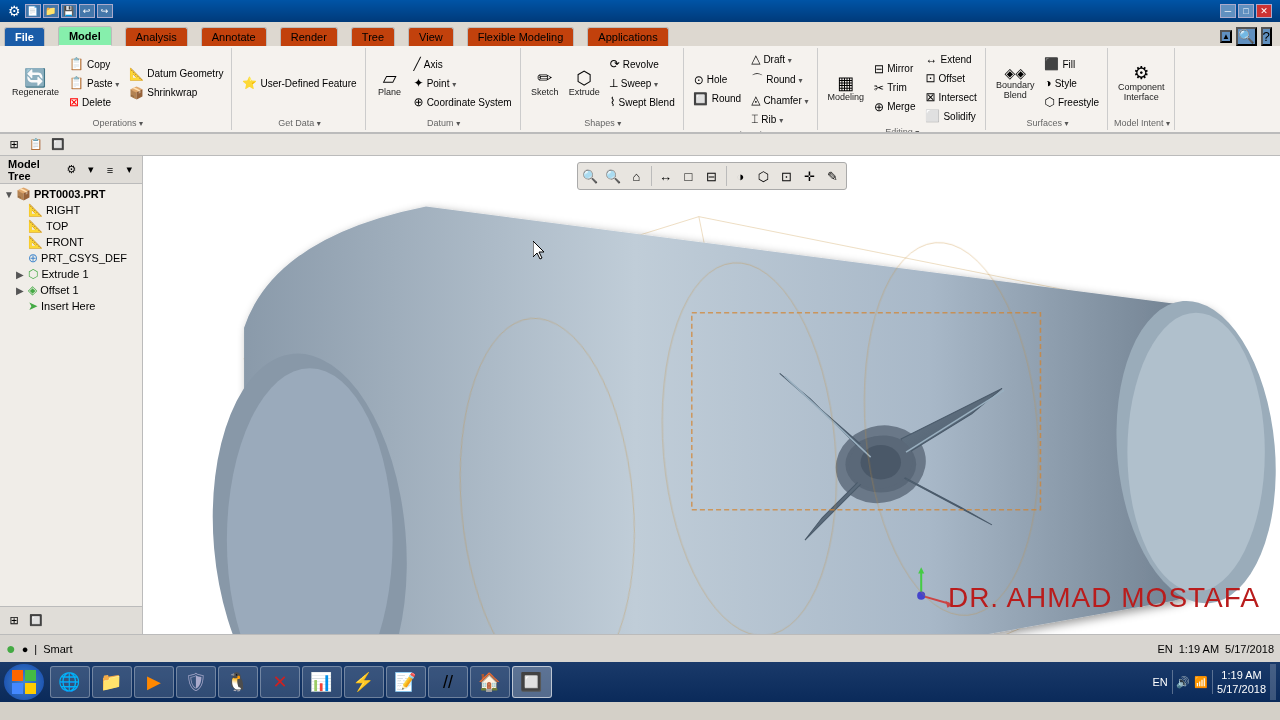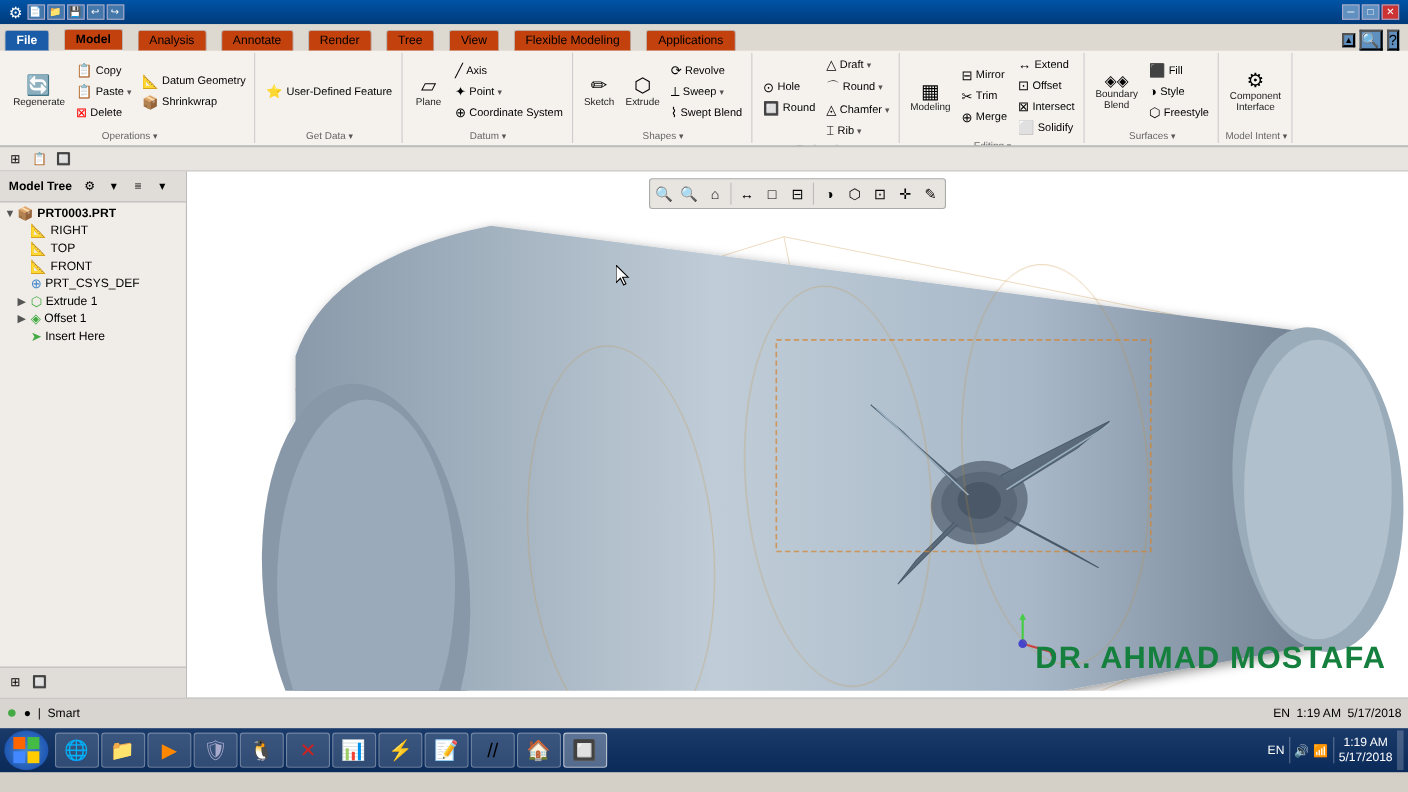--- a/index.html
+++ b/index.html
@@ -38,21 +38,21 @@
       font-size: 11px;
       cursor: pointer;
       border-top: 1px solid #bbb;
       border-left: 1px solid #bbb;
       border-right: 1px solid #bbb;
       background: #c2410c;
       margin-right: 1px;
       border-radius: 3px 3px 0 0;
     }
     .ribbon-tab.active {
-      background: #c2410c;
+      background: #86efac;
       font-weight: bold;
       border-bottom: 1px solid #f5f2ee;
     }
 
     
     #ribbon {
       height: 88px;
       background: #f5f2ee;
       border-bottom: 2px solid #bbb;
       display: flex;
@@ -124,21 +124,21 @@
     }
 
     
     #main-area {
       display: flex;
       height: calc(720px - 22px - 22px - 24px - 88px - 22px - 28px - 28px);
     }
 
     
     #sidebar {
-      width: 170px;
+      width: 143px;
       background: #f0ede8;
       border-right: 1px solid #bbb;
       display: flex;
       flex-direction: column;
     }
     #sidebar-toolbar {
       height: 28px;
       background: #e0ddd8;
       border-bottom: 1px solid #bbb;
       display: flex;
@@ -224,22 +224,22 @@
       padding: 0 4px;
       gap: 2px;
     }
 
     
     #watermark {
       position: absolute;
       bottom: 20px;
       right: 20px;
       font-size: 28px;
-      font-weight: 700;
-      color: #15803d;
+      font-weight: 400;
+      color: #b91c1c;
       letter-spacing: 1px;
       pointer-events: none;
     }
 
     
     #status-bar {
       height: 28px;
       background: #d8d5d0;
       border-top: 1px solid #bbb;
       display: flex;

